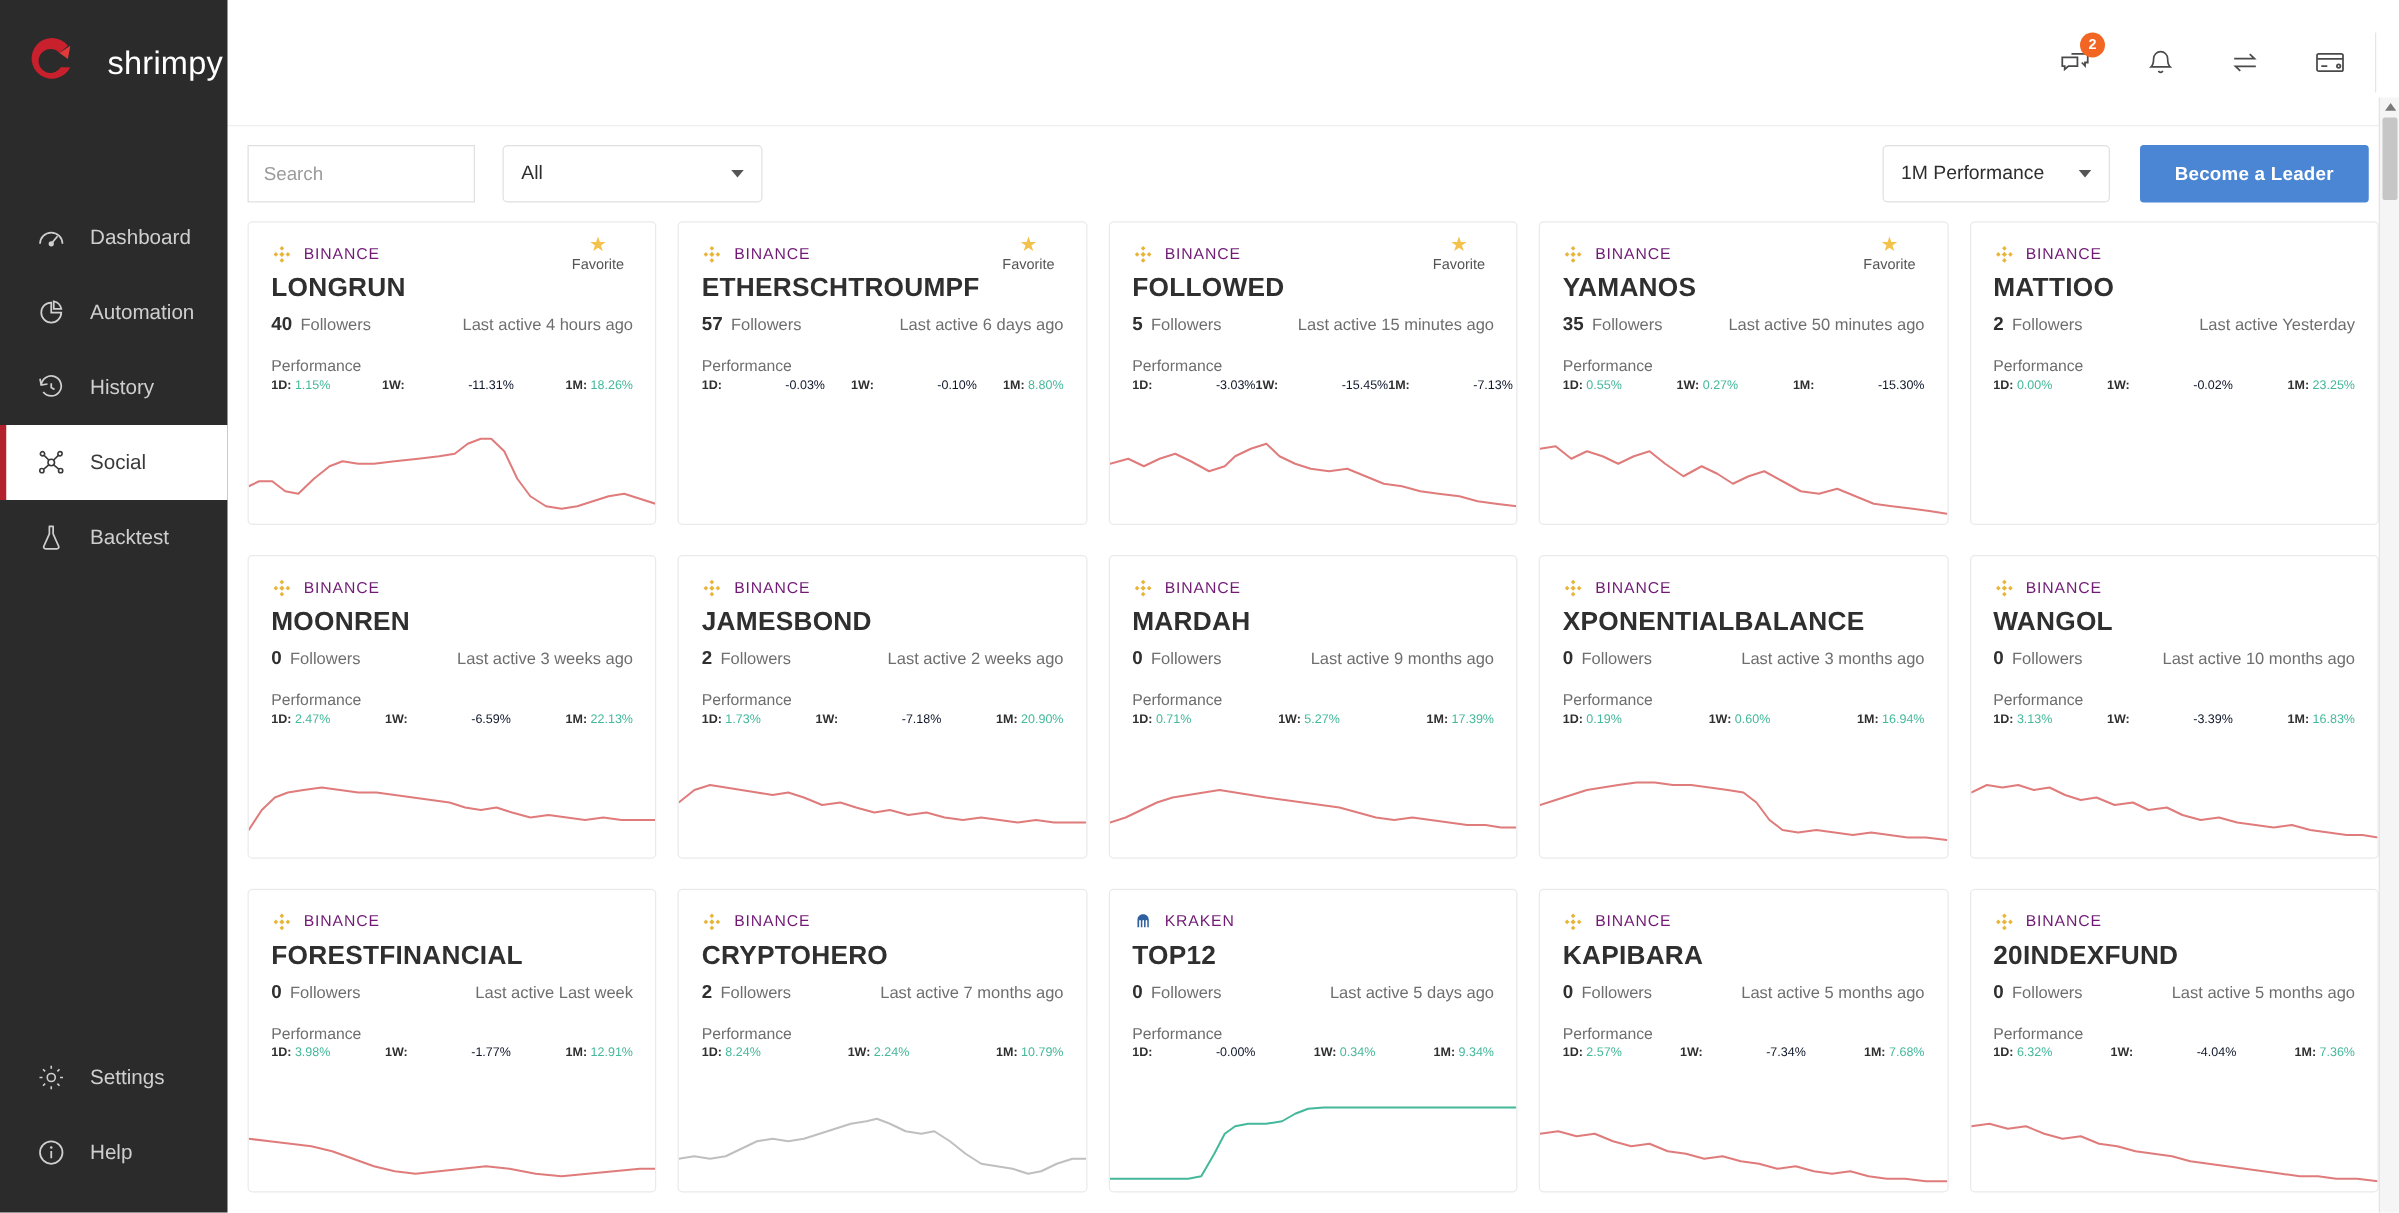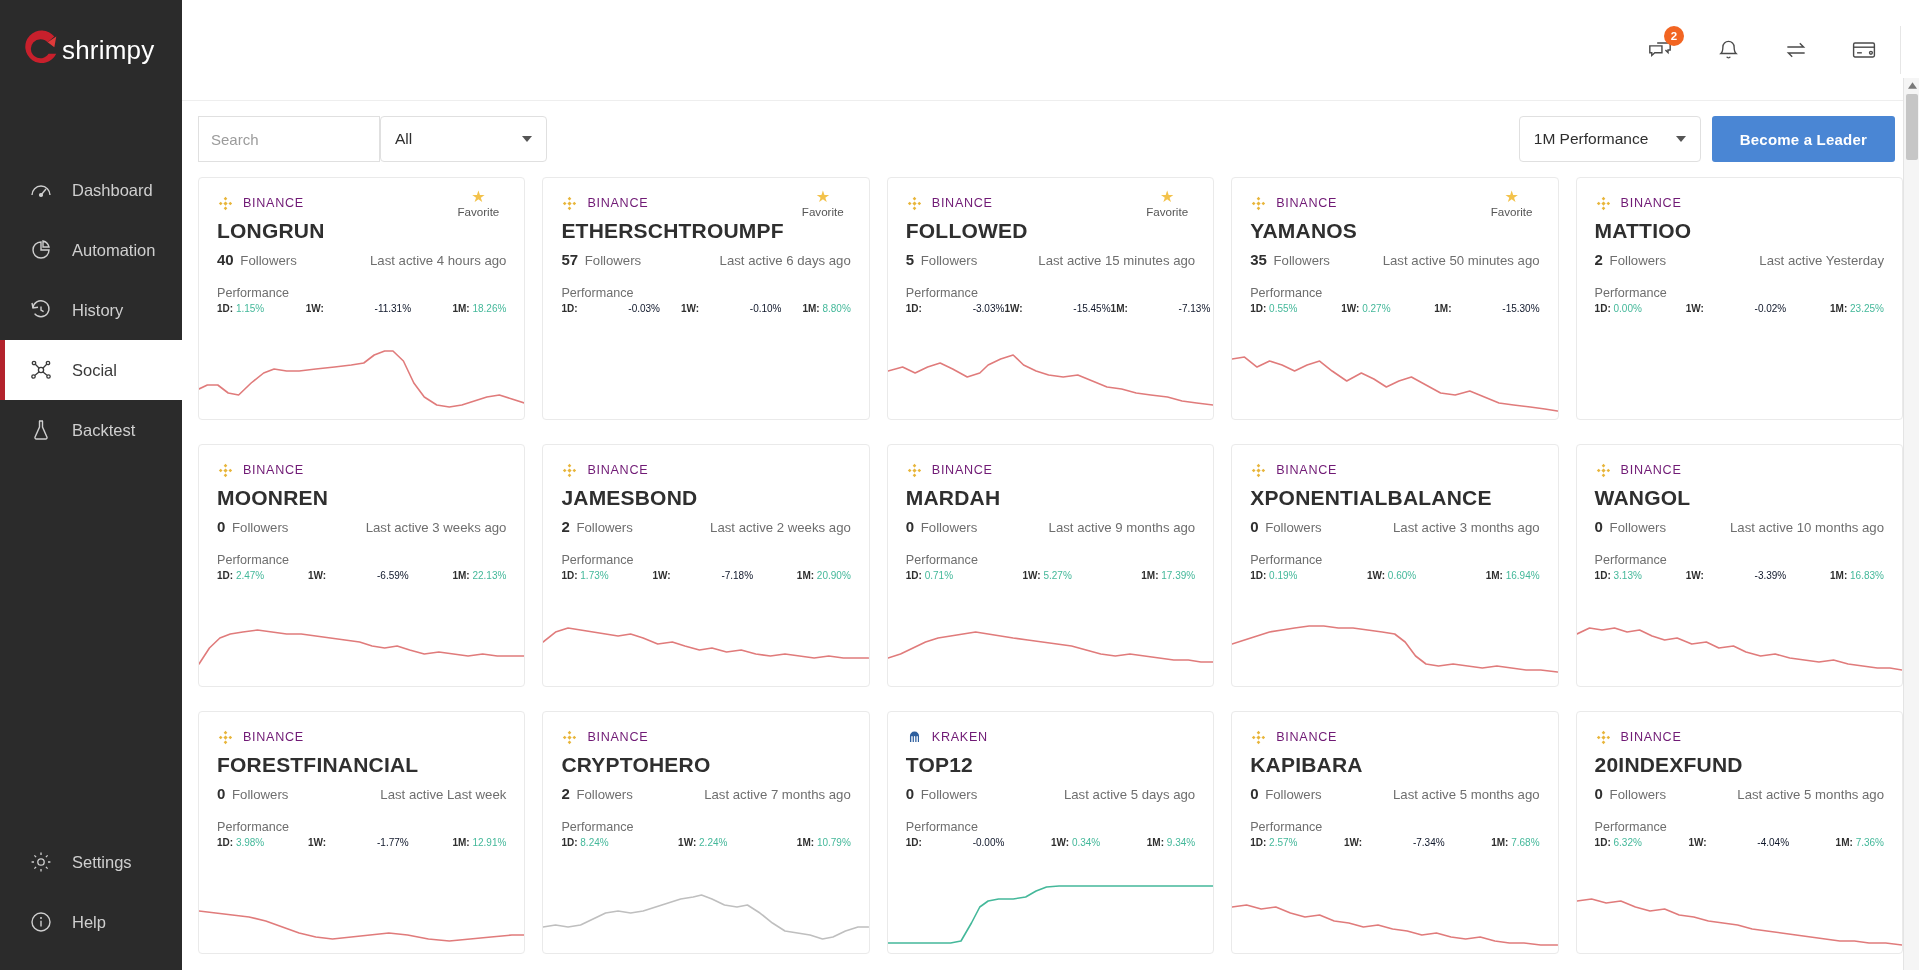--- a/index.html
+++ b/index.html
@@ -19,21 +19,21 @@
     z-index: 20;
   }
   #logo-area {
     height: 100px;
     display: flex; align-items: center;
     padding-left: 16px;
   }
   .logo-mark { width: 46px; height: 46px; flex: 0 0 46px; }
   .logo-text {
     color: #ffffff; font-size: 26px; letter-spacing: .2px;
-    margin-left: 0; font-weight: 400;
+    margin-left: 24px; font-weight: 400;
   }
   #nav-main { margin-top: 60px; }
   .nav-item {
     position: relative;
     height: 60px;
     display: flex; align-items: center;
     padding-left: 28px;
     font-size: 16.5px;
     color: #cfcfcf;
     cursor: pointer;
@@ -118,32 +118,32 @@
   }
   .search-box input::placeholder { color: #9b9b9b; }
   .select-box {
     height: 46px;
     border: 1px solid #e0e0e0; border-radius: 4px;
     display: flex; align-items: center; justify-content: space-between;
     padding: 0 14px;
     font-size: 15.5px; color: #2e2e2e;
     background: #fff; cursor: pointer;
   }
-  #filter-select { width: 167px; }
+  #filter-select { width: 208px; margin-left: 22px; }
   #perf-select   { width: 182px; }
   .caret {
     width: 0; height: 0;
     border-left: 5.5px solid transparent;
     border-right: 5.5px solid transparent;
     border-top: 6.5px solid #555;
     margin-left: 10px;
   }
   #toolbar-right {
     margin-left: auto;
-    display: flex; align-items: center; gap: 11px;
+    display: flex; align-items: center; gap: 24px;
   }
   #leader-btn {
     height: 46px; padding: 0 28px;
     background: #4a86d4; color: #ffffff;
     border: none; border-radius: 3px;
     font-size: 15px; font-weight: 700;
     letter-spacing: .2px;
     cursor: pointer;
     font-family: "Liberation Sans", sans-serif;
   }

